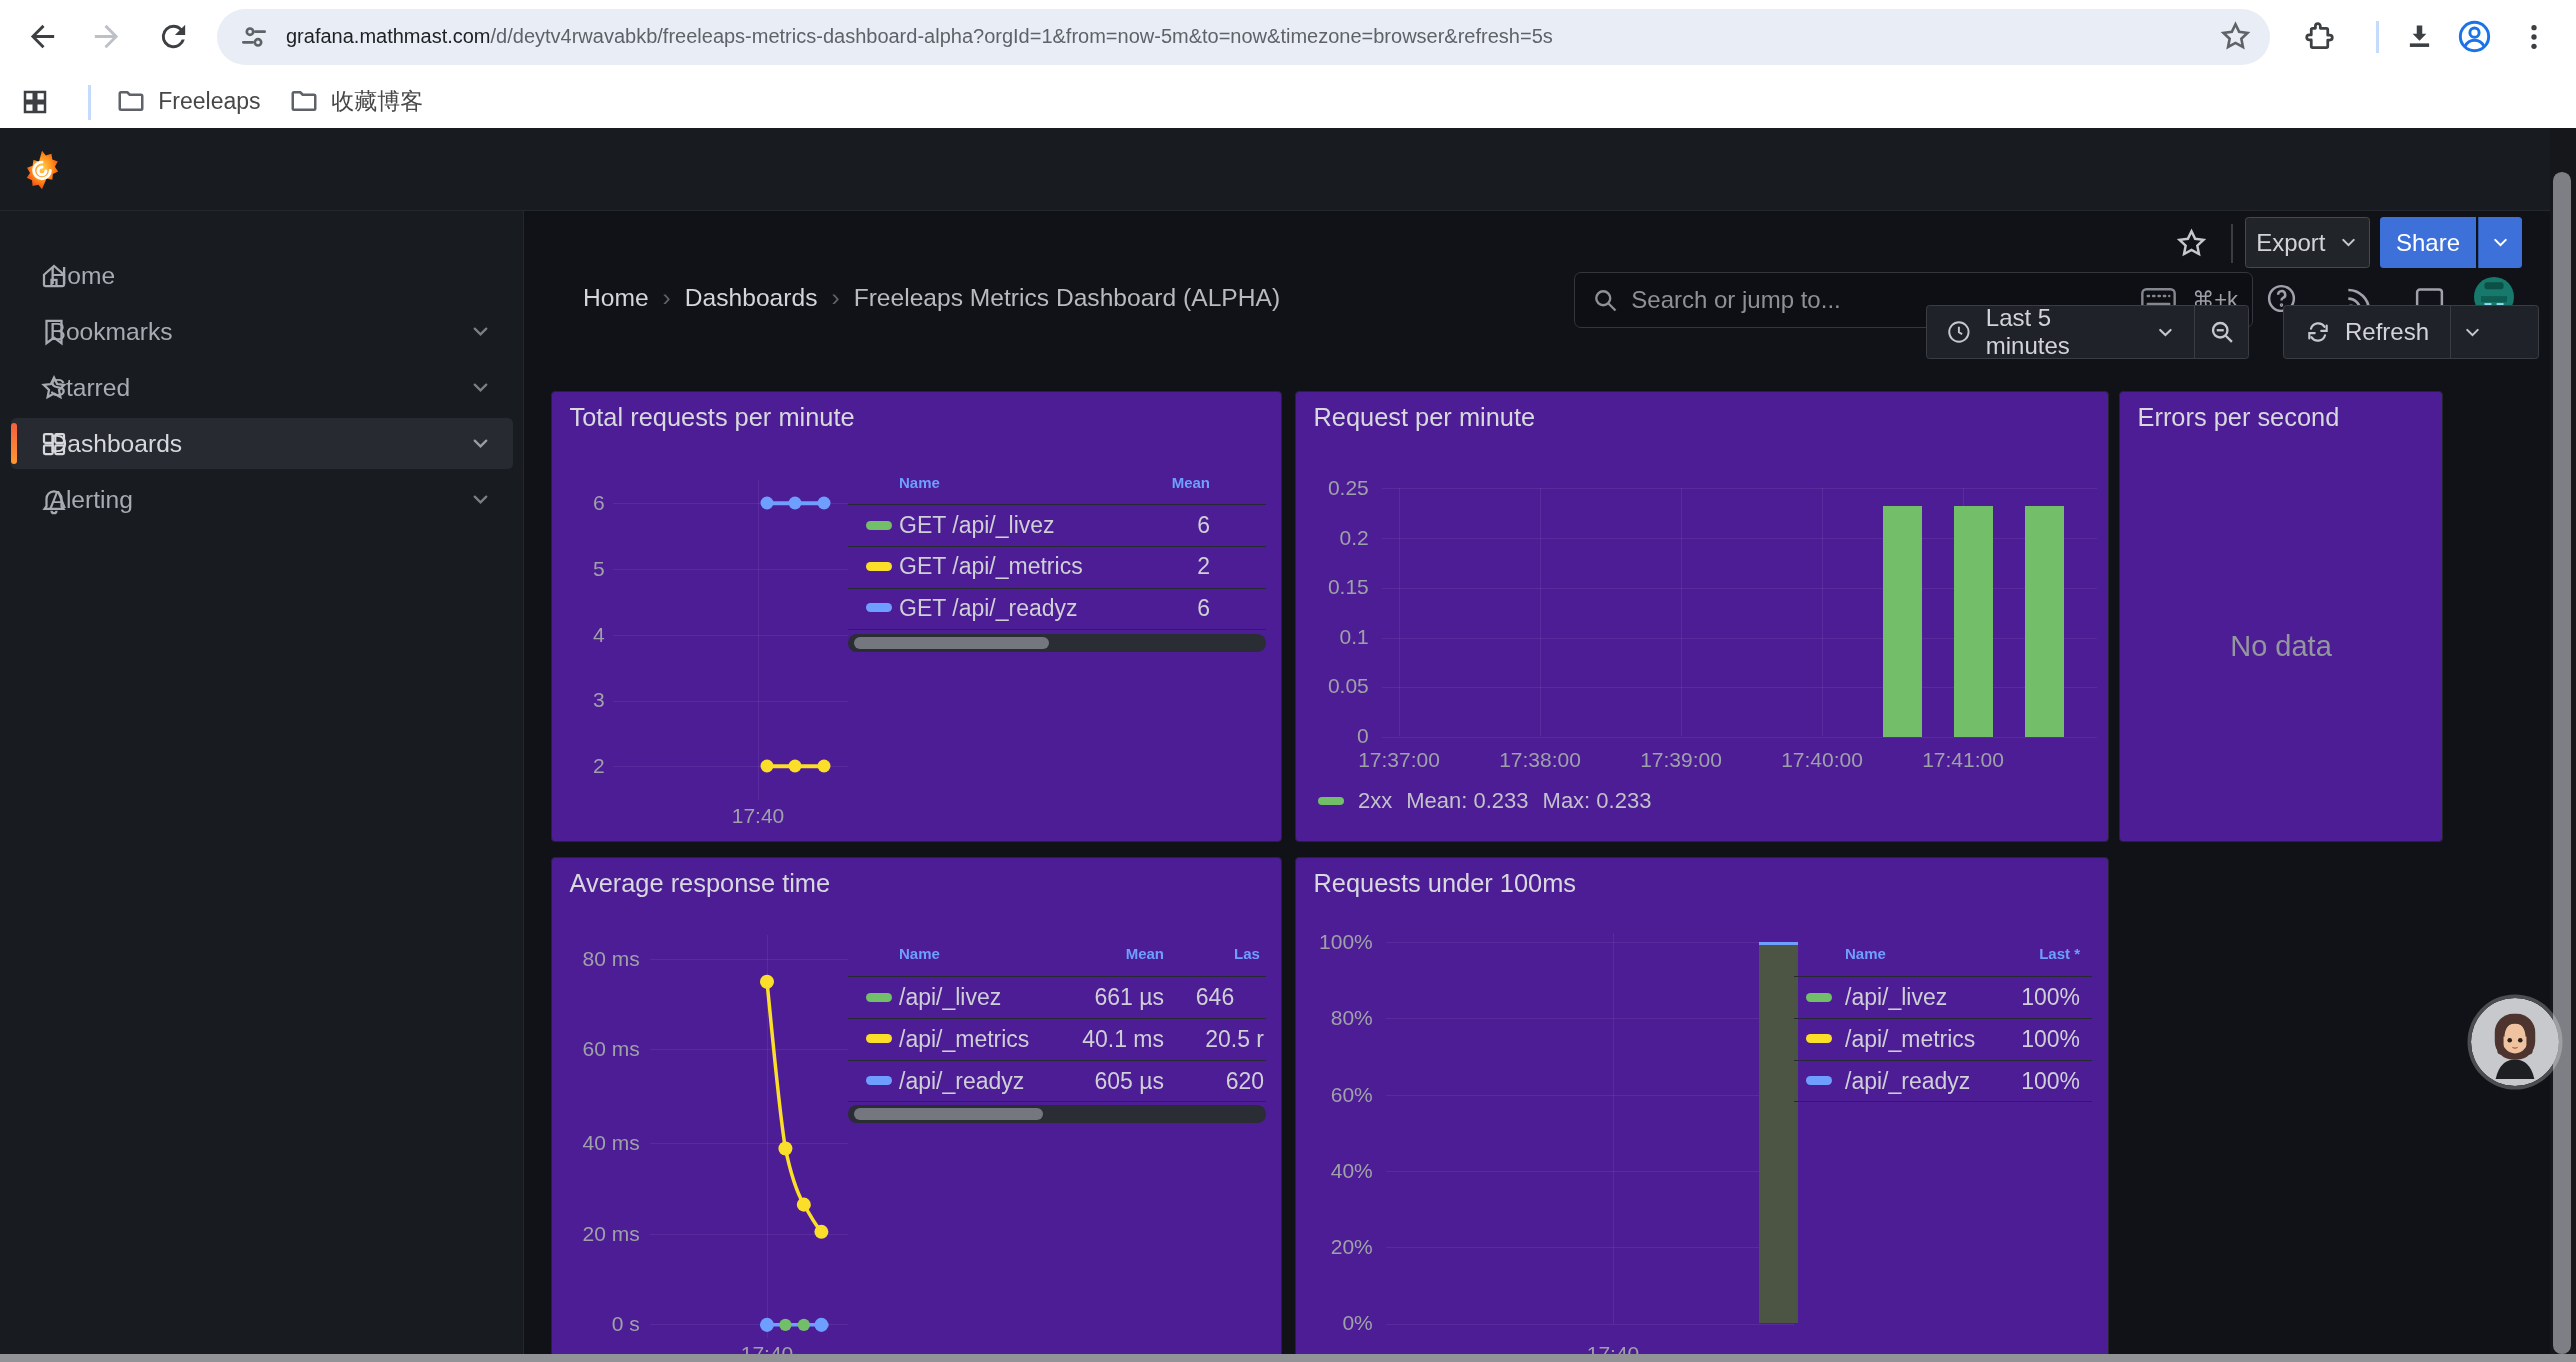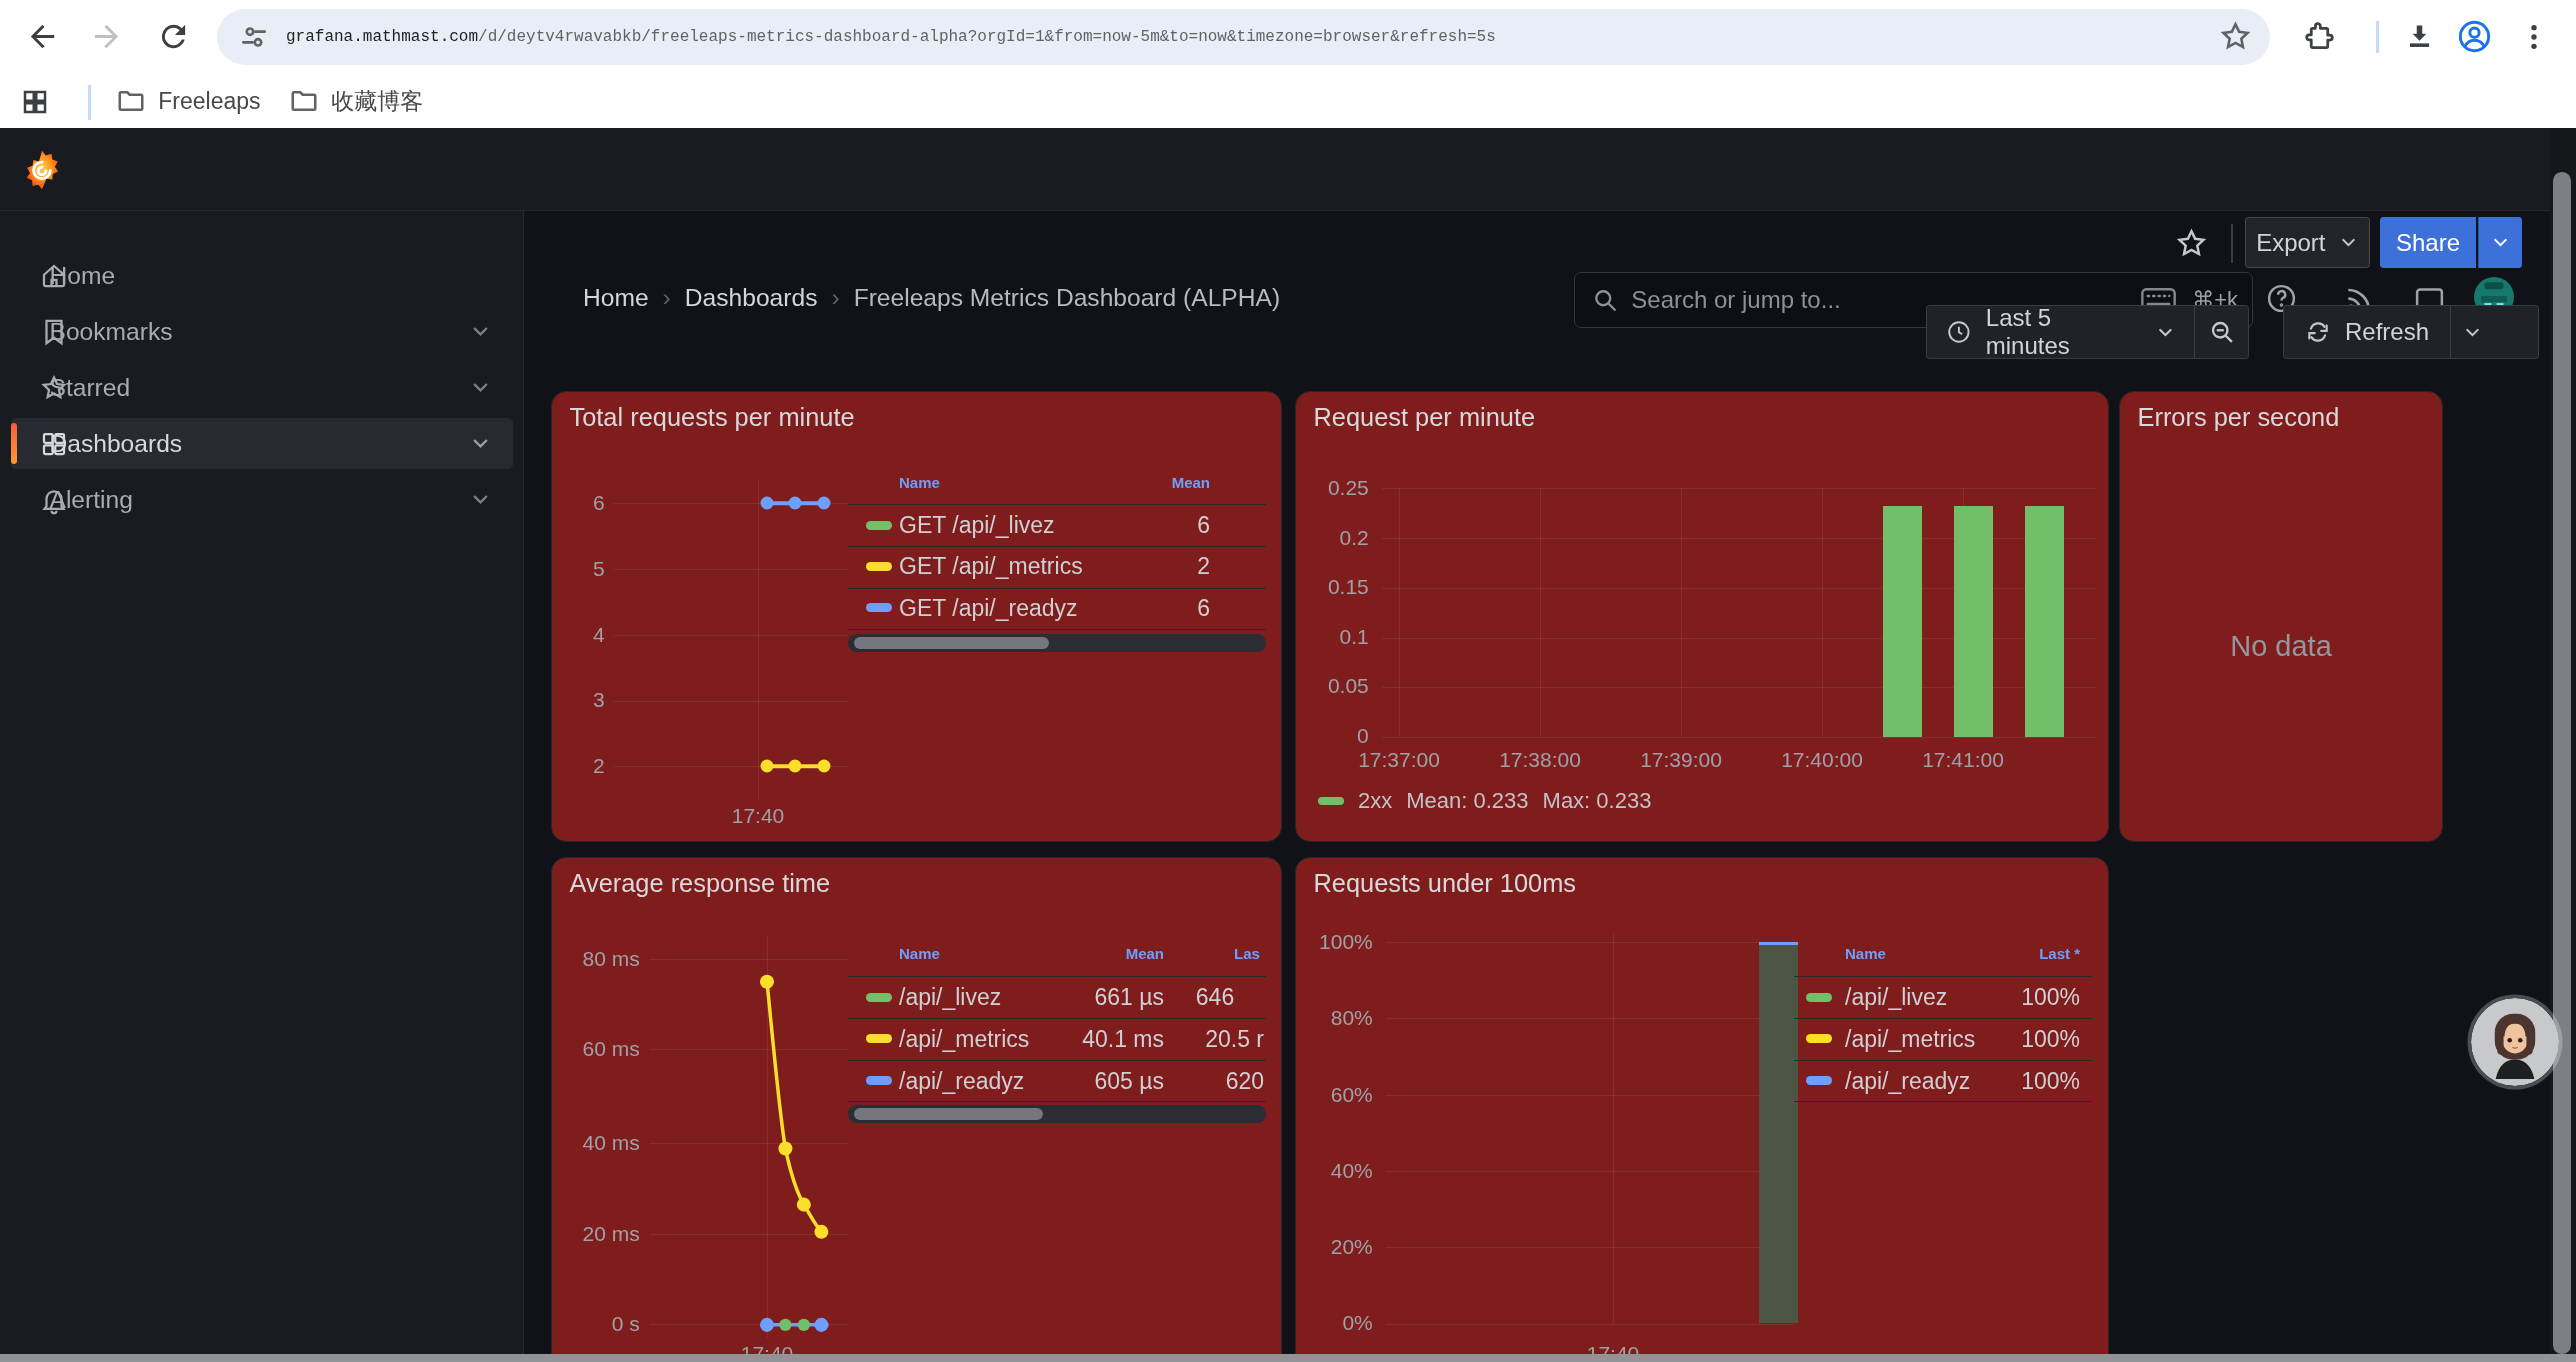--- a/index.html
+++ b/index.html
@@ -6,21 +6,21 @@
   .screen{position:relative;width:2576px;height:1363px;background:#111217;
     font-family:"Liberation Sans",sans-serif;overflow:hidden;}
   .abs{position:absolute;}
   svg{display:block;}
 
   
   .btoolbar{position:absolute;left:0;top:0;width:2576px;height:74px;background:#ffffff;}
   .bicon{position:absolute;top:12.3px;width:49px;height:49px;display:flex;align-items:center;justify-content:center;border-radius:50%;}
   .omnibox{position:absolute;left:217px;top:8.8px;width:2053px;height:56px;border-radius:28px;
     background:#e9eef6;display:flex;align-items:center;}
-  .urltext{font-size:16px;white-space:nowrap;overflow:hidden;font-family:Liberation Mono, monospace;}
+  .urltext{font-size:20px;white-space:nowrap;overflow:hidden;}
   .url-domain{color:#202124;}
   .url-path{color:#5f6368;}
   .bbar{position:absolute;left:0;top:74px;width:2576px;height:54px;background:#ffffff;border-bottom:0.9px solid #e4e6ea;}
   .bm-item{position:absolute;top:8.8px;height:37px;display:flex;align-items:center;gap:12.3px;color:#474747;font-size:23px;}
 
   
   .gheader{position:absolute;left:0;top:128px;width:2576px;height:82px;background:#181b20;border-bottom:0.9px solid #25272e;}
   .gsidebar{position:absolute;left:0;top:211px;width:523px;height:1151px;background:#181b20;border-right:0.9px solid #25272e;}
   .brand{position:absolute;left:81px;top:158px;font-size:26px;font-weight:500;color:#d5d6db;}
   .crumb{font-size:24.6px;}
@@ -44,21 +44,21 @@
   .btn{position:absolute;height:51px;border-radius:3.5px;display:flex;align-items:center;justify-content:center;
     font-size:24px;color:#d3d4d9;box-sizing:border-box;}
   .btn.ghost{background:#212429;border:0.9px solid #45484f;}
   .btn.blue{background:#3d71d9;color:#ffffff;font-weight:500;}
   .tgroup{position:absolute;height:54px;background:#1f2228;border:0.9px solid #3a3d44;border-radius:3.5px;
     display:flex;align-items:center;box-sizing:border-box;}
   .vdivider{width:0.9px;align-self:stretch;background:#3a3d44;}
   .tlabel{font-size:24px;color:#d3d4d9;}
 
   
-  .panel{position:absolute;background:#7f1d1d;border:0.9px solid #24262c;border-radius:15px;box-sizing:border-box;}
+  .panel{position:absolute;background:#4c1d95;border:0.9px solid #24262c;border-radius:4px;box-sizing:border-box;}
   .ptitle{position:absolute;left:17.5px;top:10.5px;font-size:25.4px;font-weight:500;color:#d8d9dd;white-space:nowrap;}
   .ytick{position:absolute;color:#9fa1a8;font-size:21px;text-align:right;height:26px;line-height:26px;}
   .xtick{position:absolute;color:#9fa1a8;font-size:21px;transform:translateX(-50%);white-space:nowrap;}
   .gl-h{position:absolute;height:0.9px;background:rgba(255,255,255,0.07);}
   .gl-v{position:absolute;width:0.9px;background:rgba(255,255,255,0.07);}
   .dot{position:absolute;width:13px;height:13px;border-radius:50%;transform:translate(-50%,-50%);}
   .seg{position:absolute;height:3.5px;transform:translateY(-50%);}
   .bar{position:absolute;}
   .nodata{position:absolute;left:0;right:0;text-align:center;font-size:29px;color:#95979e;}
 

